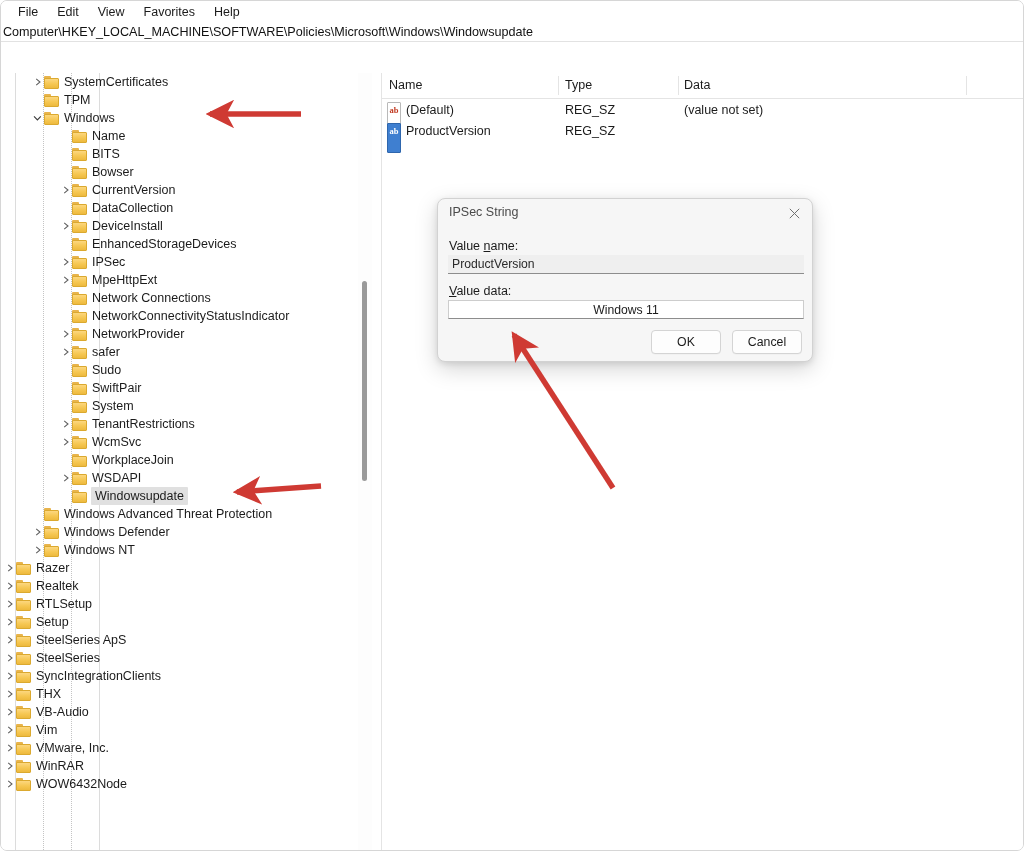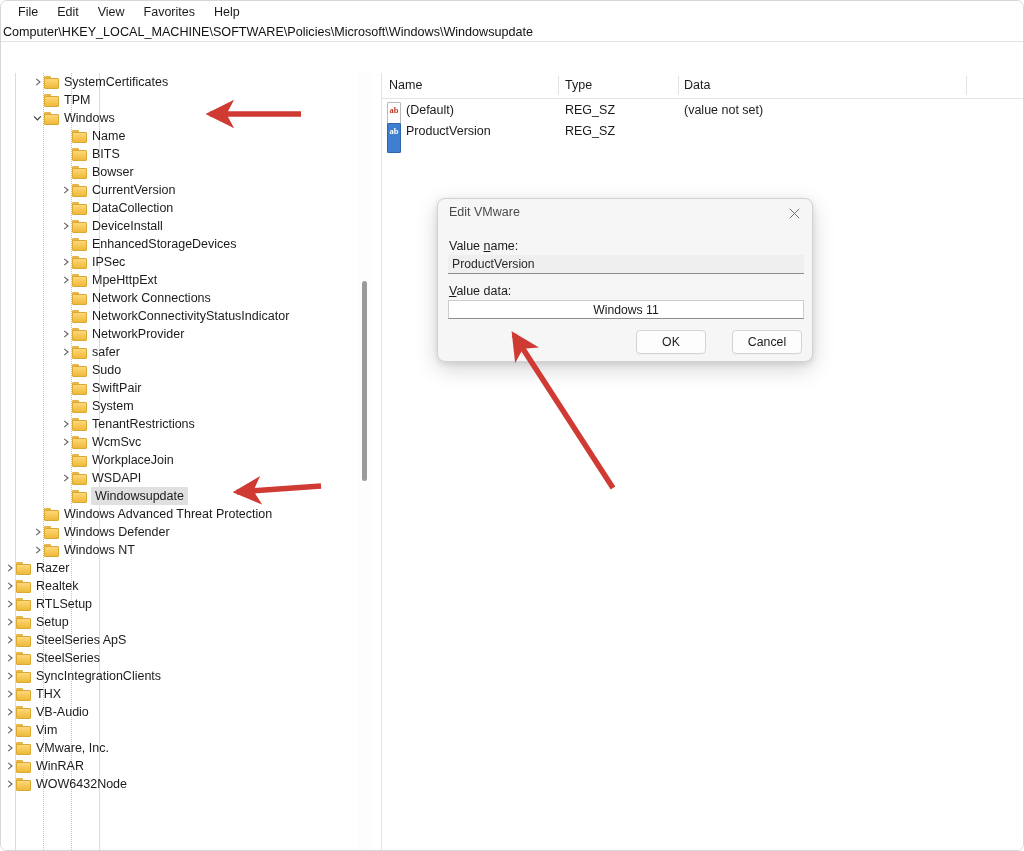--- a/index.html
+++ b/index.html
@@ -596,35 +596,35 @@
             </div>
             <div class="lcell" style="left: 24px;">ProductVersion</div>
             <div class="lcell" style="left: 183px;">REG_SZ</div>
             <div class="lcell" style="left: 302px;"></div>
           </div>
         </div>
     </div>
   </div>
 
   <div class="dialog">
-    <div class="dlg-title">Edit VMware</div>
+    <div class="dlg-title">IPSec String</div>
     <div class="dlg-close">
       <svg width="11" height="11">
           <line x1="0.8" y1="0.8" x2="10.2" y2="10.2" stroke="#707070" stroke-width="1"></line>
           <line x1="10.2" y1="0.8" x2="0.8" y2="10.2" stroke="#707070" stroke-width="1"></line>
         </svg>
     </div>
 
     <div class="dlg-lbl" style="left:11px;top:40px;">Value <u>n</u>ame:</div>
     <input class="fld dis" style="left: 10px; top: 56px; width: 356px;" readonly="" value="ProductVersion">
 
     <div class="dlg-lbl" style="left:11px;top:85px;"><u>V</u>alue data:</div>
     <input class="fld edit" style="left: 10px; top: 101px; width: 356px;" value="Windows 11">
 
-    <div class="dbtn" style="left:198px;top:131px;">OK</div>
+    <div class="dbtn" style="left:213px;top:131px;">OK</div>
     <div class="dbtn" style="left:294px;top:131px;">Cancel</div>
   </div>
 
   <svg class="anno">
     <defs>
       <marker id="ah" markerWidth="5.2" markerHeight="5.2" refX="4.4" refY="2.6" orient="auto">
         <path d="M5.2,2.6 L0,0 L1.4,2.6 L0,5.2 Z" fill="#cf3a33"></path>
       </marker>
     </defs>
     <line x1="300" y1="113" x2="209" y2="113" stroke="#cf3a33" stroke-width="5.5" marker-end="url(#ah)"></line>

